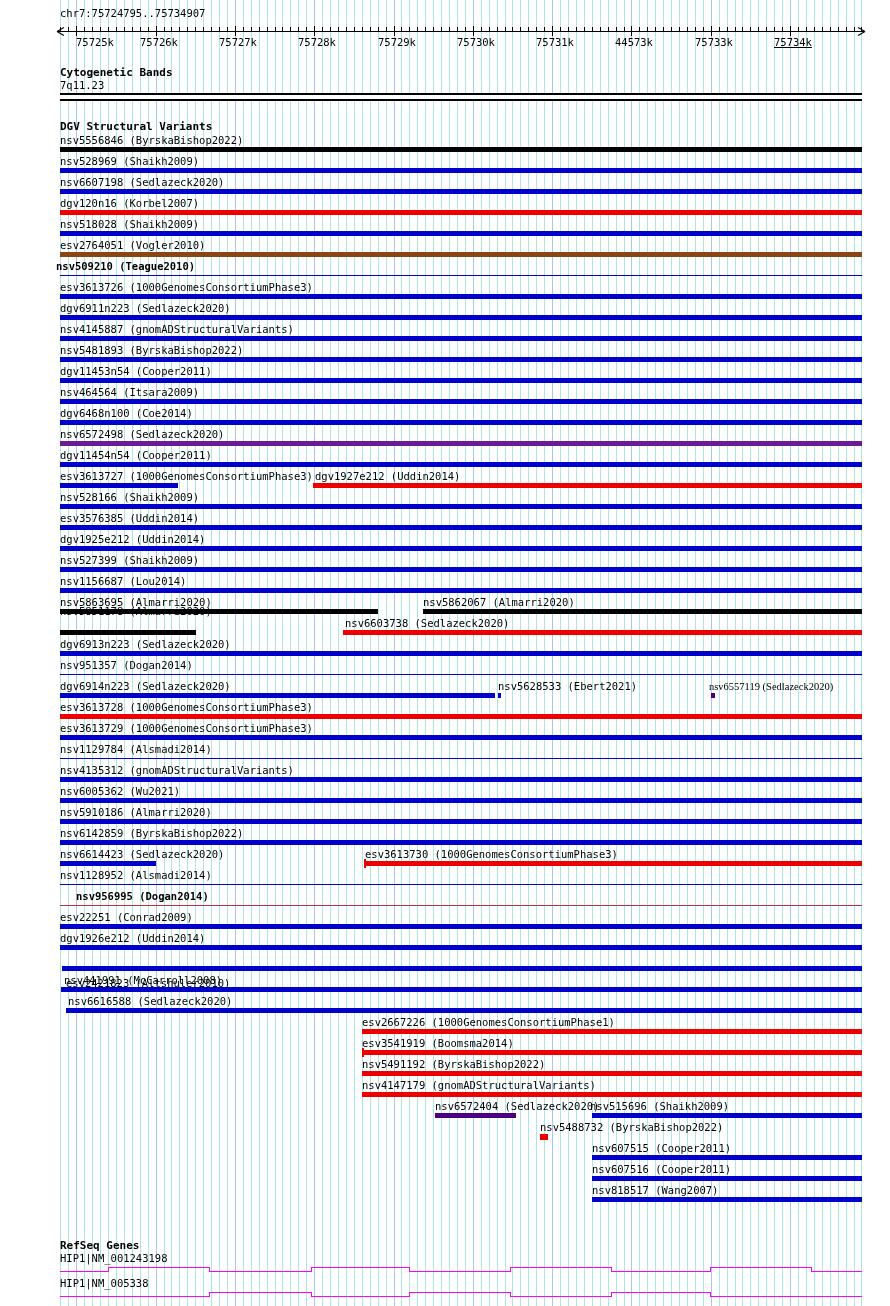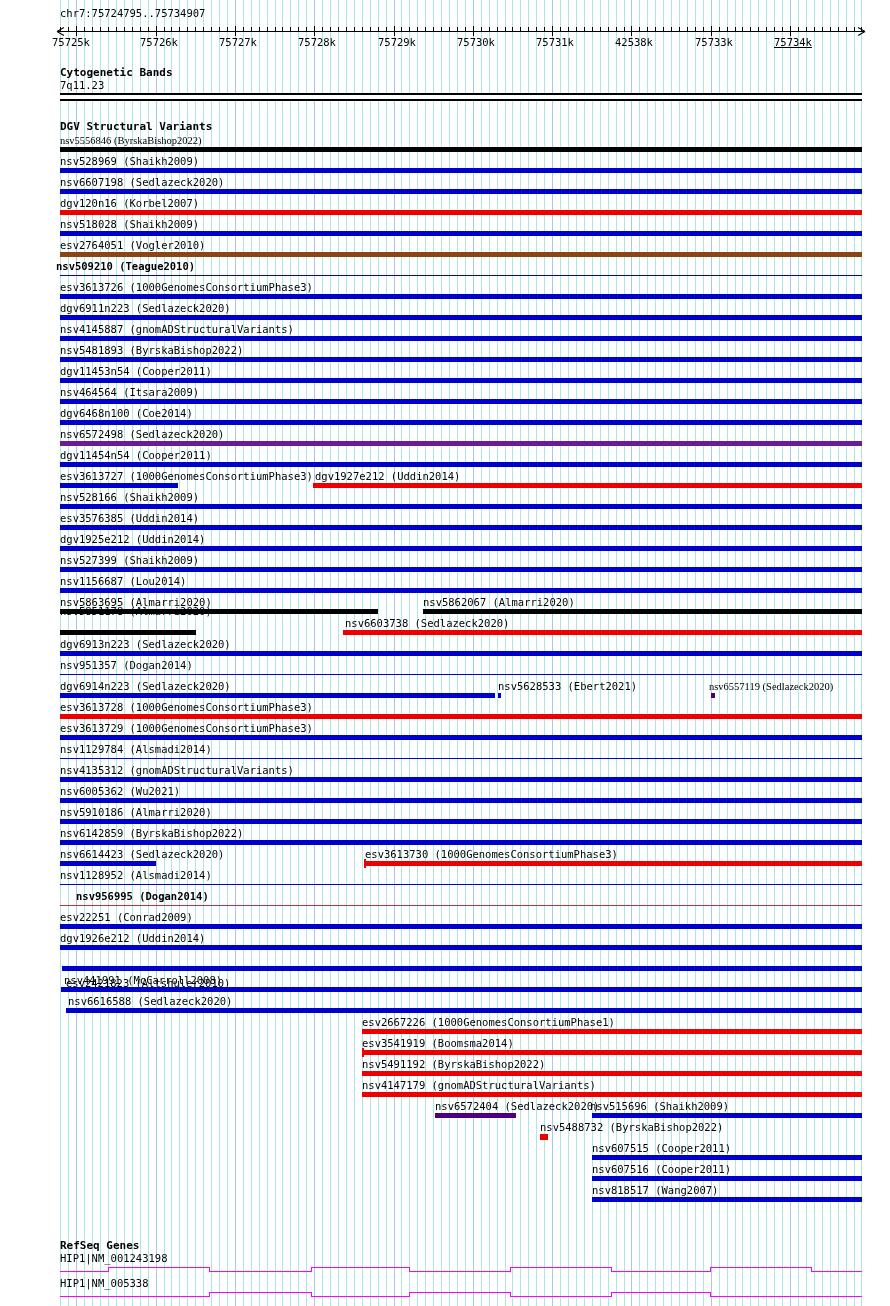--- a/index.html
+++ b/index.html
@@ -223,39 +223,39 @@
       <div style="position: absolute; left: 790px; top: 26px; width: 1px; height: 10px; background: rgb(0, 0, 0);"></div>
       <div style="position: absolute; left: 798px; top: 27px; width: 1px; height: 4px; background: rgb(0, 0, 0);"></div>
       <div style="position: absolute; left: 806px; top: 27px; width: 1px; height: 4px; background: rgb(0, 0, 0);"></div>
       <div style="position: absolute; left: 814px; top: 27px; width: 1px; height: 4px; background: rgb(0, 0, 0);"></div>
       <div style="position: absolute; left: 822px; top: 27px; width: 1px; height: 4px; background: rgb(0, 0, 0);"></div>
       <div style="position: absolute; left: 830px; top: 27px; width: 1px; height: 4px; background: rgb(0, 0, 0);"></div>
       <div style="position: absolute; left: 838px; top: 27px; width: 1px; height: 4px; background: rgb(0, 0, 0);"></div>
       <div style="position: absolute; left: 846px; top: 27px; width: 1px; height: 4px; background: rgb(0, 0, 0);"></div>
       <div style="position: absolute; left: 854px; top: 27px; width: 1px; height: 4px; background: rgb(0, 0, 0);"></div>
       <div style="position: absolute; left: 861px; top: 27px; width: 1px; height: 4px; background: rgb(0, 0, 0);"></div>
-      <div style="position: absolute; left: 52px; top: 36px; white-space: pre;">75725k</div>
+      <div style="position: absolute; left: 60px; top: 36px; white-space: pre; padding-left: 16px;">75725k</div>
       <div style="position: absolute; left: 140px; top: 36px; white-space: pre;">75726k</div>
       <div style="position: absolute; left: 219px; top: 36px; white-space: pre;">75727k</div>
       <div style="position: absolute; left: 298px; top: 36px; white-space: pre;">75728k</div>
       <div style="position: absolute; left: 378px; top: 36px; white-space: pre;">75729k</div>
       <div style="position: absolute; left: 457px; top: 36px; white-space: pre;">75730k</div>
       <div style="position: absolute; left: 536px; top: 36px; white-space: pre;">75731k</div>
-      <div style="position: absolute; left: 615px; top: 36px; white-space: pre;">42538k</div>
+      <div style="position: absolute; left: 615px; top: 36px; white-space: pre;">44573k</div>
       <div style="position: absolute; left: 695px; top: 36px; white-space: pre;">75733k</div>
       <div style="position: absolute; left: 774px; top: 36px; white-space: pre; text-decoration: underline;">75734k</div>
     </div>
 
   <div class="hdr" style="left:60px;top:66px;">Cytogenetic Bands</div>
   <div class="lbl" style="left:60px;top:79px;">7q11.23</div>
   <div class="abs" id="cytoband-bar" style="left: 60px; top: 93px; width: 802px; height: 4px; background: rgb(255, 255, 255); border-top: 2px solid rgb(0, 0, 0); border-bottom: 2px solid rgb(0, 0, 0);"></div>
 
   <div class="hdr" style="left:60px;top:120px;">DGV Structural Variants</div>
   <div id="variant-layer">
-      <div style="position: absolute; left: 60px; top: 134px; white-space: pre; font-family: Liberation Serif, serif;">nsv5556846 (ByrskaBishop2022)</div>
+      <div style="position: absolute; left: 60px; top: 134px; white-space: pre;">nsv5556846 (ByrskaBishop2022)</div>
       <div style="position: absolute; left: 60px; top: 147px; width: 802px; height: 5px; background: rgb(0, 0, 0);"></div>
       <div style="position: absolute; left: 60px; top: 155px; white-space: pre;">nsv528969 (Shaikh2009)</div>
       <div style="position: absolute; left: 60px; top: 168px; width: 802px; height: 5px; background: rgb(0, 0, 204);"></div>
       <div style="position: absolute; left: 60px; top: 176px; white-space: pre;">nsv6607198 (Sedlazeck2020)</div>
       <div style="position: absolute; left: 60px; top: 189px; width: 802px; height: 5px; background: rgb(0, 0, 204);"></div>
       <div style="position: absolute; left: 60px; top: 197px; white-space: pre;">dgv120n16 (Korbel2007)</div>
       <div style="position: absolute; left: 60px; top: 210px; width: 802px; height: 5px; background: rgb(238, 0, 0);"></div>
       <div style="position: absolute; left: 60px; top: 218px; white-space: pre;">nsv518028 (Shaikh2009)</div>
       <div style="position: absolute; left: 60px; top: 231px; width: 802px; height: 5px; background: rgb(0, 0, 204);"></div>
       <div style="position: absolute; left: 60px; top: 239px; white-space: pre;">esv2764051 (Vogler2010)</div>

